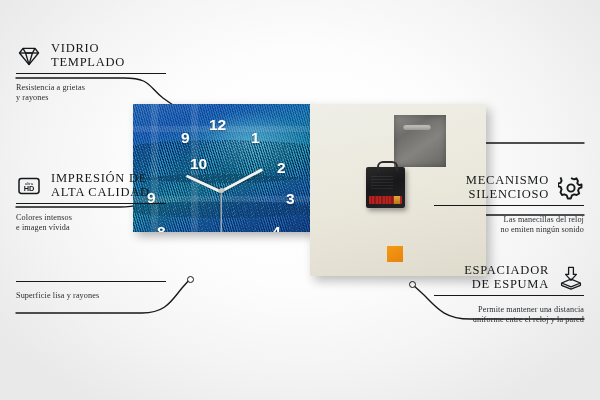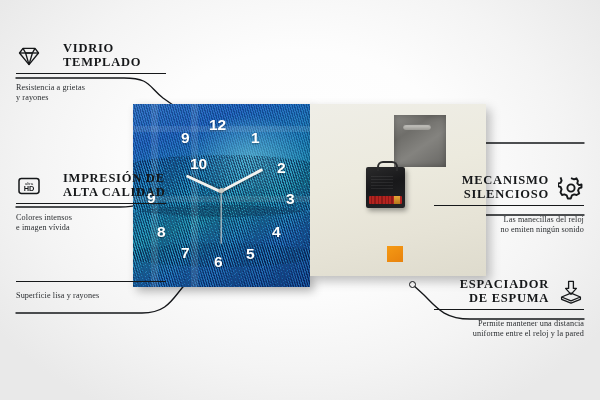--- a/index.html
+++ b/index.html
@@ -16,38 +16,37 @@
 
   
   #wires{position:absolute;left:0;top:0;width:600px;height:400px;}
 
   
   .callout{position:absolute;}
   .callout .head{display:flex;align-items:center;gap:9px;}
   .callout.right .head{flex-direction:row-reverse;}
   .ttl{
     font-family:"Liberation Serif",serif;
-    font-weight:700;font-size:12.5px;line-height:13.5px;
+    font-weight:400;font-size:12.5px;line-height:13.5px;
     letter-spacing:.75px;color:#16181a;text-transform:uppercase;
     white-space:pre-line;
-    margin-left:12px;
   }
   .callout.right .ttl{text-align:right;}
   .rule{height:1px;background:#16181a;margin-top:4px;}
   .sub{
     font-family:"Liberation Serif",serif;
     font-size:8.2px;line-height:10.4px;color:#2a2d30;
     margin-top:9px;white-space:pre-line;letter-spacing:.1px;
   }
   .callout.right .sub{text-align:right;}
   .ico{flex:0 0 auto;width:26px;height:26px;display:block;}
 
   
   #clock{
-    position:absolute;left:133px;top:104px;width:177px;height:183px;
+    position:absolute;left:133px;top:104px;width:177px;height:128px;
     background:
       radial-gradient(ellipse 55% 40% at 66% 30%, rgba(120,205,225,.55) 0%, rgba(120,205,225,0) 60%),
       repeating-linear-gradient(74deg, rgba(0,22,70,.34) 0 1.05px, rgba(255,255,255,.05) 1.05px 2.3px),
       repeating-linear-gradient(103deg, rgba(0,140,180,.16) 0 1.4px, rgba(255,255,255,0) 1.4px 3.4px),
       linear-gradient(160deg,#2f6fc4 0%,#1d5fbe 18%,#1b7fb8 40%,#1e8fae 57%,#1b62b5 76%,#123f94 100%);
     box-shadow:4px 4px 9px rgba(0,0,0,.30);
     overflow:hidden;
   }
   #clock .band{position:absolute;background:rgba(255,255,255,.10);}
   #clock .bandv{top:0;bottom:0;width:7px;}
@@ -227,21 +226,21 @@
         </g>
       </svg>
       <div class="ttl">MECANISMO
 SILENCIOSO</div>
     </div>
     <div class="rule"></div>
     <div class="sub">Las manecillas del reloj
 no emiten ningún sonido</div>
   </div>
 
-  <div class="callout right" style="left:434px;top:278px;width:150px;">
+  <div class="callout right" style="left:434px;top:264px;width:150px;">
     <div class="head">
       <svg class="ico" viewBox="0 0 26 26">
         <g fill="none" stroke="#16181a" stroke-width="1.3" stroke-linejoin="round">
           <path d="M10.6 2.4 h4.8 v7.0 h3.0 L13 15.4 L7.6 9.4 h3.0 Z"></path>
           <path d="M13 14.2 L22.4 18.0 L13 21.8 L3.6 18.0 Z"></path>
           <path d="M3.6 18.0 v2.3 L13 24.1 L22.4 20.3 v-2.3"></path>
         </g>
       </svg>
       <div class="ttl">ESPACIADOR
 DE ESPUMA</div>

